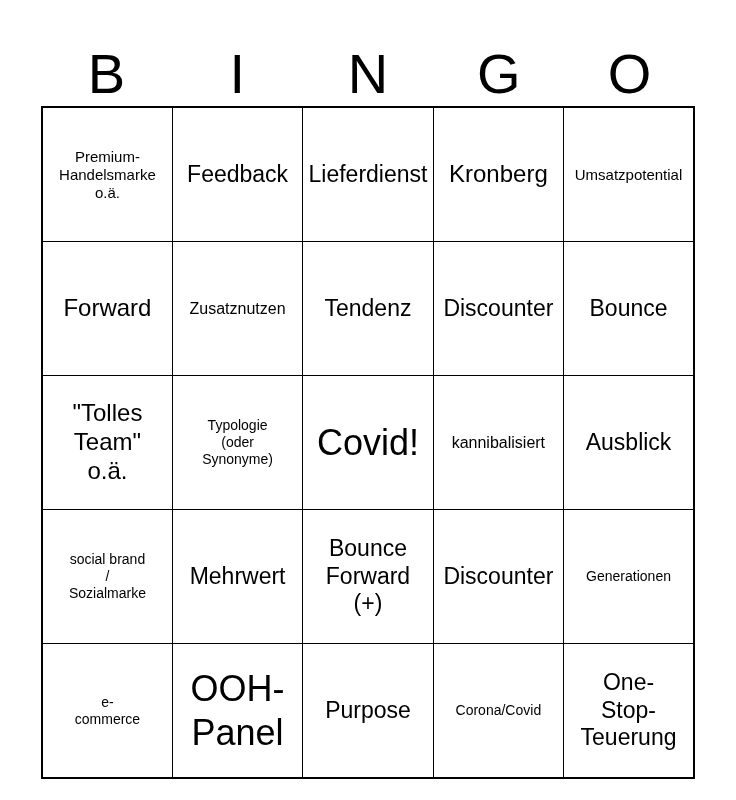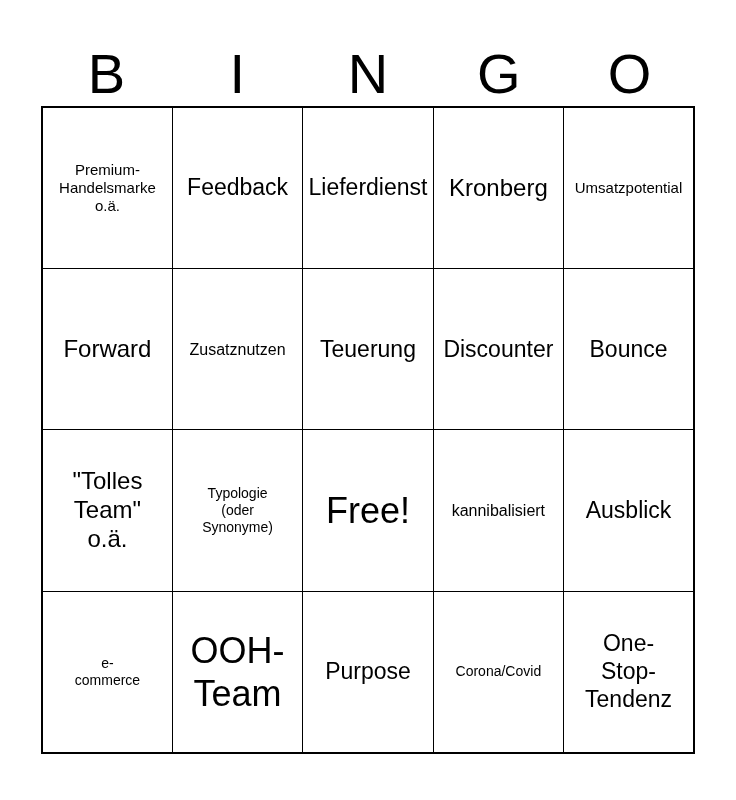--- a/index.html
+++ b/index.html
@@ -79,42 +79,53 @@
 Handelsmarke
 o.ä.</td>
         <td class="fs-lg">Feedback</td>
         <td class="fs-lg">Lieferdienst</td>
         <td class="fs-xl">Kronberg</td>
         <td class="fs-sm">Umsatzpotential</td>
       </tr>
       <tr>
         <td class="fs-xl">Forward</td>
         <td class="fs-ms">Zusatznutzen</td>
-        <td class="fs-lg">Teuerung</td>
+        <td class="fs-lg">Tendenz</td>
         <td class="fs-lg">Discounter</td>
         <td class="fs-lg">Bounce</td>
       </tr>
       <tr>
         <td class="fs-xl">"Tolles
 Team"
 o.ä.</td>
         <td class="fs-md">Typologie
 (oder
 Synonyme)</td>
-        <td class="fs-xxl">Free!</td>
+        <td class="fs-xxl">Covid!</td>
         <td class="fs-ms">kannibalisiert</td>
         <td class="fs-lg">Ausblick</td>
+      </tr>
+      <tr>
+        <td class="fs-md">social brand
+/
+Sozialmarke</td>
+        <td class="fs-lg">Mehrwert</td>
+        <td class="fs-lg">Bounce
+Forward
+(+)</td>
+        <td class="fs-lg">Discounter</td>
+        <td class="fs-md">Generationen</td>
       </tr>
       <tr>
         <td class="fs-md">e-
 commerce</td>
         <td class="fs-xxl">OOH-
-Team</td>
+Panel</td>
         <td class="fs-lg">Purpose</td>
         <td class="fs-md">Corona/Covid</td>
         <td class="fs-lg">One-
 Stop-
-Tendenz</td>
+Teuerung</td>
       </tr>
     </tbody>
   </table>
 
 </div>
 
 </body></html>

